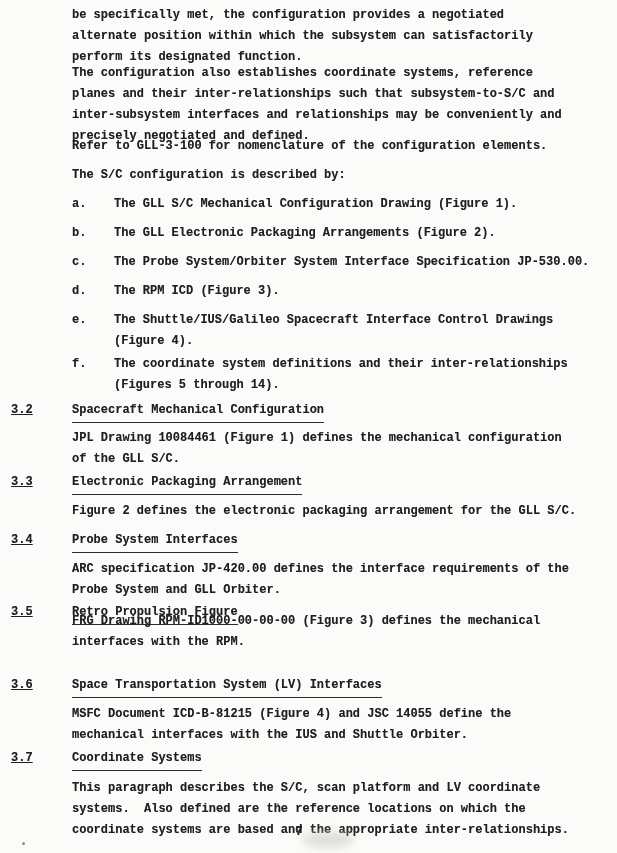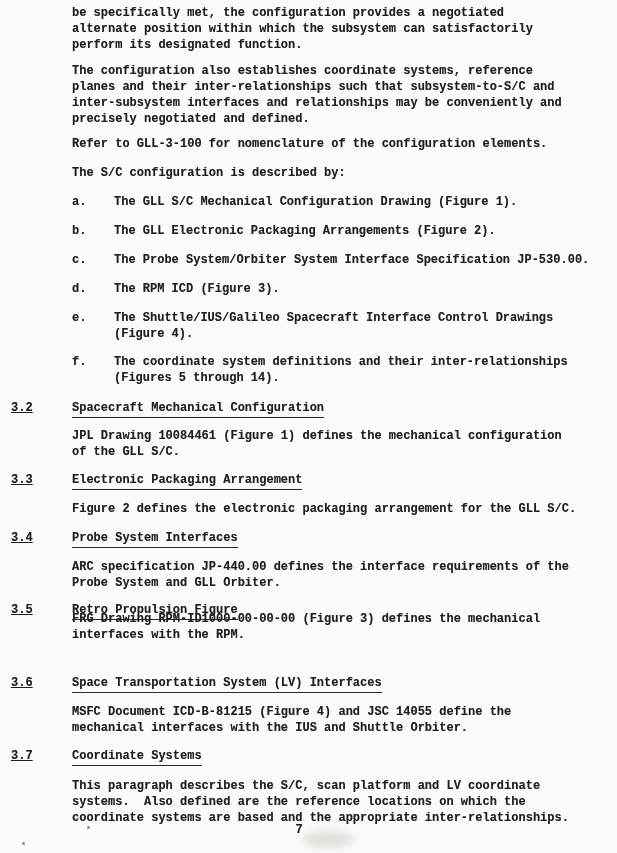--- a/index.html
+++ b/index.html
@@ -8,21 +8,21 @@
     background: #e8e8e6;
   }
   .page {
     position: relative;
     width: 617px;
     height: 853px;
     background: #fbfbf9;
     overflow: hidden;
     font-family: "Liberation Mono", "DejaVu Sans Mono", monospace;
     font-size: 12px;
-    line-height: 16px;
+    line-height: 21px;
     font-weight: bold;
     color: #1f1f1f;
     text-shadow: 0 0 0.5px rgba(20,20,20,0.45);
   }
   .abs { position: absolute; }
   .body-text {
     left: 72px;
     width: 530px;
     white-space: pre-wrap;
   }
@@ -110,21 +110,21 @@
   <div class="abs sec-heading" style="top:400px"><span>Spacecraft Mechanical Configuration</span></div>
   <div class="abs body-text" style="top:428px">JPL Drawing 10084461 (Figure 1) defines the mechanical configuration
 of the GLL S/C.</div>
 
   <div class="abs sec-num" style="top:472px">3.3</div>
   <div class="abs sec-heading" style="top:472px"><span>Electronic Packaging Arrangement</span></div>
   <div class="abs body-text" style="top:501px">Figure 2 defines the electronic packaging arrangement for the GLL S/C.</div>
 
   <div class="abs sec-num" style="top:530px">3.4</div>
   <div class="abs sec-heading" style="top:530px"><span>Probe System Interfaces</span></div>
-  <div class="abs body-text" style="top:559px">ARC specification JP-440.00 defines the interface requirements of the
+  <div class="abs body-text" style="top:559px">ARC specification JP-420.00 defines the interface requirements of the
 Probe System and GLL Orbiter.</div>
 
   <div class="abs sec-num" style="top:602px">3.5</div>
   <div class="abs sec-heading" style="top:602px"><span>Retro Propulsion Figure</span></div>
   <div class="abs body-text" style="top:611px">FRG Drawing RPM-ID1000-00-00-00 (Figure 3) defines the mechanical
 interfaces with the RPM.</div>
 
   <div class="abs sec-num" style="top:675px">3.6</div>
   <div class="abs sec-heading" style="top:675px"><span>Space Transportation System (LV) Interfaces</span></div>
   <div class="abs body-text" style="top:704px">MSFC Document ICD-B-81215 (Figure 4) and JSC 14055 define the

